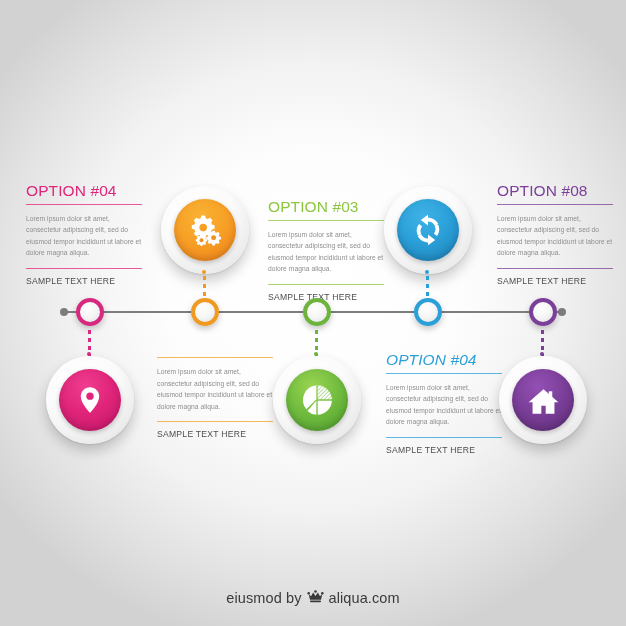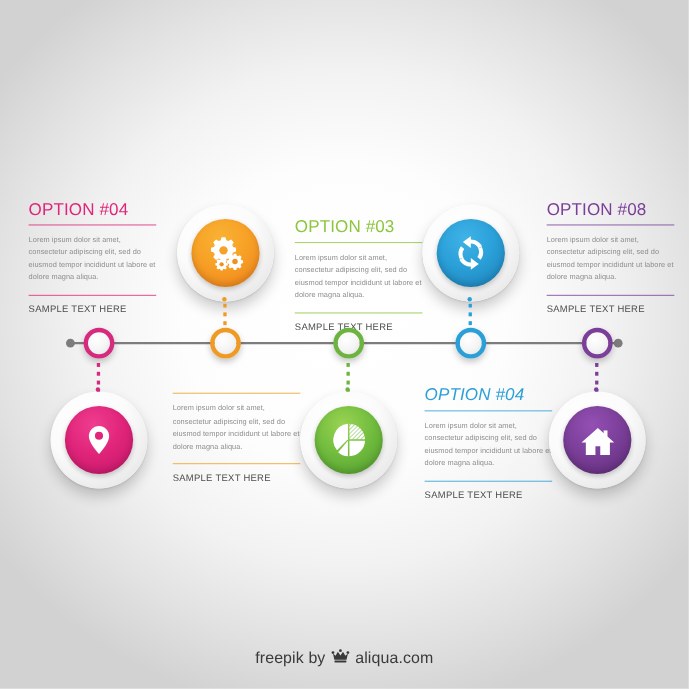--- a/index.html
+++ b/index.html
@@ -199,21 +199,21 @@
   <div class="dots" style="left:426px;top:276px;height:22px;color:#2a9fd8;"></div>
   <div class="dots" style="left:541px;top:330px;height:26px;color:#7b3f99;"></div>
 
   <div class="tip" style="left:87px;top:352px;color:#d62a7e;"></div>
   <div class="tip" style="left:202px;top:270px;color:#ef9a22;"></div>
   <div class="tip" style="left:314px;top:352px;color:#6db33f;"></div>
   <div class="tip" style="left:425px;top:270px;color:#2a9fd8;"></div>
   <div class="tip" style="left:540px;top:352px;color:#7b3f99;"></div>
 
   <div id="footer">
-    <span>freepik by</span>
+    <span>eiusmod by</span>
     <span id="crown">
       <svg width="17" height="15" viewBox="0 0 24 20" fill="#3a3a3a" aria-hidden="true">
         <path d="M2.4 6.6l3.3 3.0 3.0-5.4 3.3 5.1 3.3-5.1 3.0 5.4 3.3-3.0-1.8 8.1H4.2z"></path>
         <rect x="4.2" y="15.6" width="15.6" height="2.4" rx="1.2"></rect>
         <circle cx="2.4" cy="5.4" r="1.8"></circle>
         <circle cx="21.6" cy="5.4" r="1.8"></circle>
         <circle cx="12" cy="3.0" r="1.8"></circle>
       </svg>
     </span>
     <span>aliqua.com</span>

